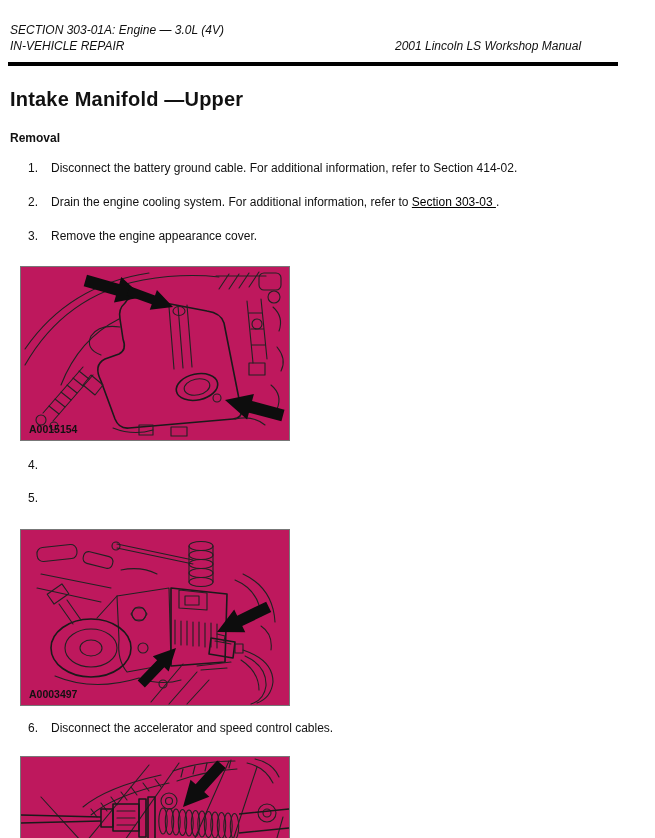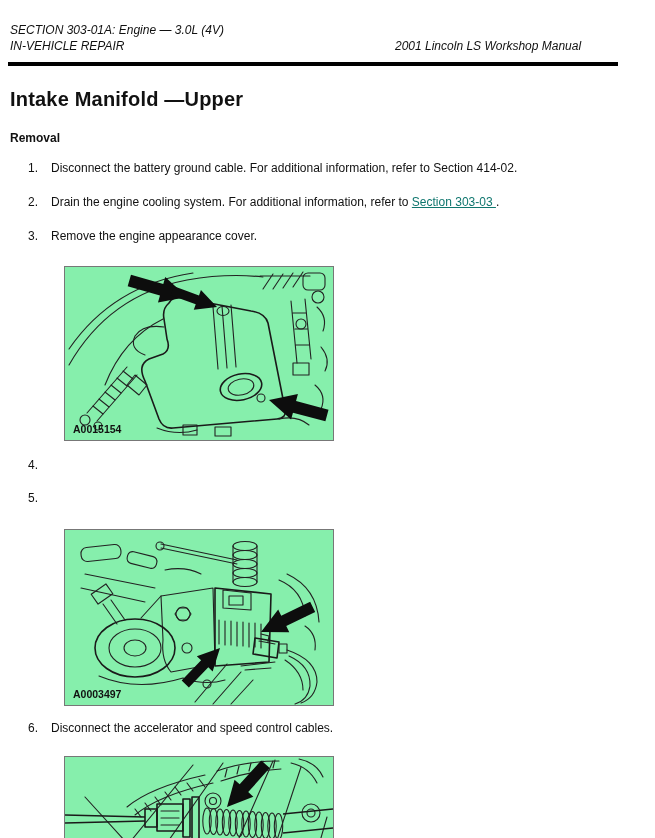--- a/index.html
+++ b/index.html
@@ -11,22 +11,22 @@
   .header-left div{white-space:nowrap;}
   .header-right{position:absolute;left:395px;top:25px;white-space:nowrap;}
   .rule{margin:8px 0 0 8px;width:610px;height:4px;background:#000;}
   .title{margin:20px 0 0 10px;font-size:20px;line-height:26px;font-weight:700;letter-spacing:.2px;}
   .subtitle{margin:19px 16px 0 10px;font-size:12px;line-height:15px;font-weight:700;}
   .step{display:flex;margin-left:28px;font-size:12px;line-height:15px;}
   .step .num{width:14px;flex:none;text-align:left;}
   .step .body{margin-left:9px;width:560px;}
   .mt15{margin-top:15px}.mt17{margin-top:17px}.mt18{margin-top:18px}
   .mt19{margin-top:19px}.mt20{margin-top:20px}.mt22{margin-top:22px}.mt23{margin-top:23px}
-  a.seclink{color:#0f766e;text-decoration:underline;white-space:pre-wrap;cursor:pointer;}
-  .figure{margin-left:64px;width:268px;border:1px solid #777;background:#86efac;}
+  a.seclink{color:#000000;text-decoration:underline;white-space:pre-wrap;cursor:pointer;}
+  .figure{margin-left:20px;width:268px;border:1px solid #777;background:#be185d;}
   .figure svg{display:block;}
   .figure .draw{stroke:#222;stroke-width:1.1;fill:none;stroke-linecap:round;stroke-linejoin:round;}
   .figure .bold{stroke:#1a1a1a;stroke-width:1.6;fill:none;stroke-linejoin:round;}
   .figure .arrow{fill:#0d0d0d;stroke:none;}
   .figure text{font-family:"Liberation Sans",sans-serif;font-size:10.5px;font-weight:700;fill:#111;}
 </style>
 </head>
 <body>
 
 <div class="header">

